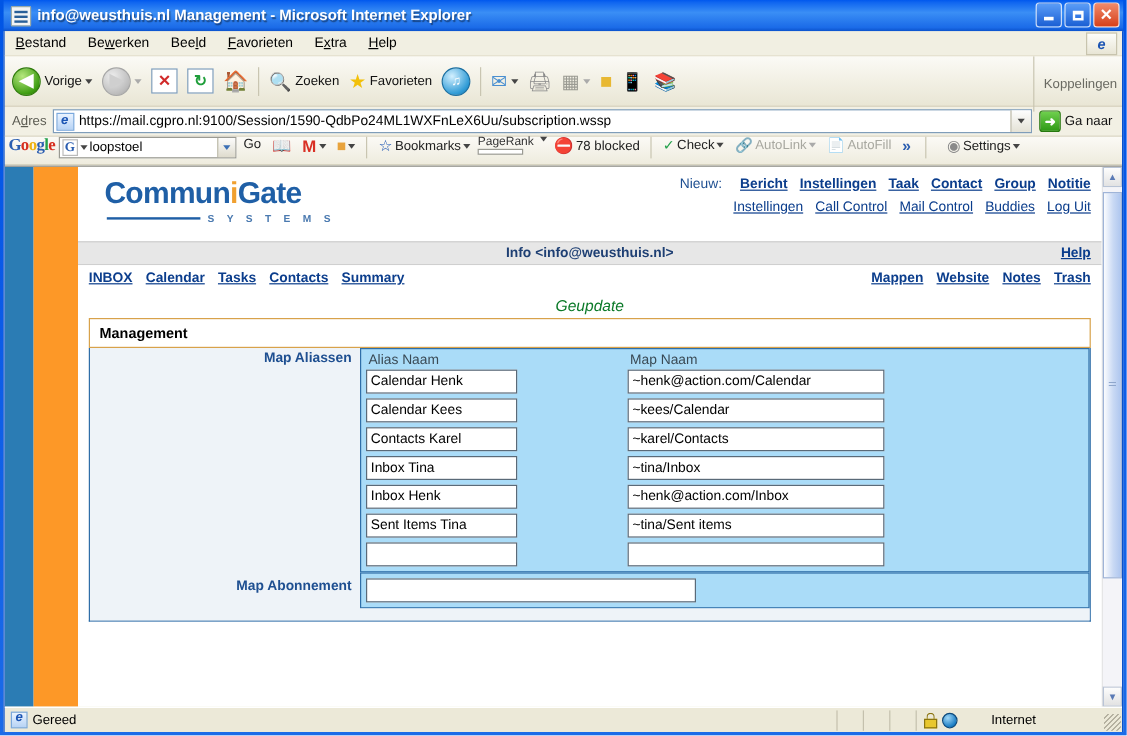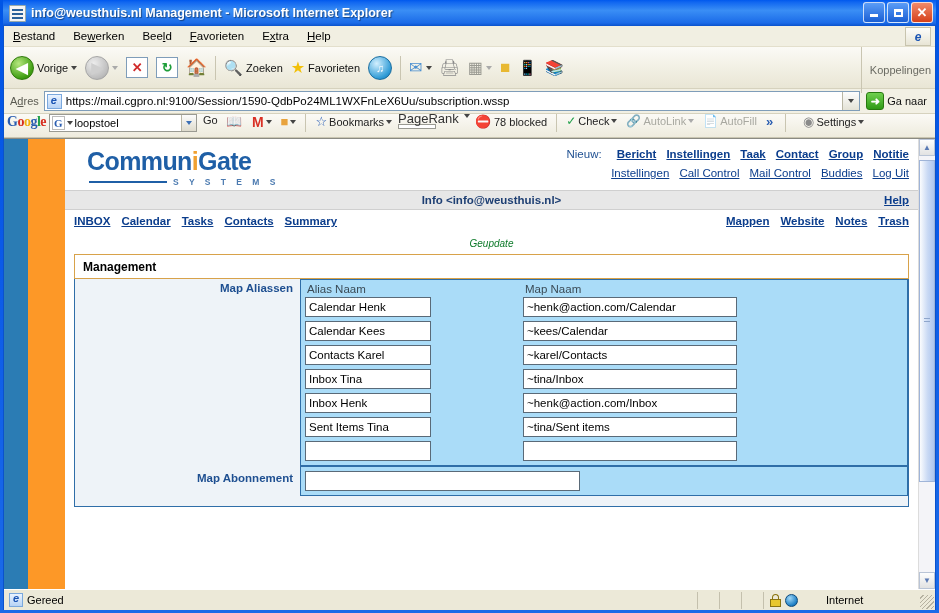--- a/index.html
+++ b/index.html
@@ -150,21 +150,21 @@
   #gsearch .gic{ color:#2a5db0;font-weight:bold;font-size:11px;font-family:"Liberation Serif",serif;border:1px solid #bbb;padding:0 1px;line-height:12px;}
   #gsearch .gq{ font-size:11px;color:#000; }
   #gsearch .gdd{
     position:absolute;right:0;top:0;width:15px;height:16px;
     background:linear-gradient(180deg,#fcfcfc,#dedbcd);border-left:1px solid #b9b6a4;
     display:flex;align-items:center;justify-content:center;
   }
   .gitem{ display:flex;align-items:center;gap:2px;font-size:11px;color:#222;padding:0 3px; }
   .gitem.dim{ color:#a8a8a0; }
   .gsep{ width:1px;height:18px;background:#c9c5b1;margin:0 3px; }
-  #pagerank{ font-size:13px;color:#333;text-align:center;line-height:9px; }
+  #pagerank{ font-size:10px;color:#333;text-align:center;line-height:9px; }
   #pagerank .bar{ width:38px;height:5px;border:1px solid #9a9a92;background:#fff;margin-top:1px; }
   .gstar{ color:#1b54b3;font-size:13px; }
 
   
   #viewport{
     flex:1;background:#fff;display:flex;position:relative;overflow:hidden;
     border-top:1px solid #8a8a82;
   }
   #stripe-blue{ width:24px;background:#2b7cb4;flex:none; }
   #stripe-orange{ width:37px;background:#fd9827;flex:none; }
@@ -185,21 +185,21 @@
     position:absolute;left:0;right:0;top:4px;height:322px;
     background:linear-gradient(90deg,#fbfcfe,#c9d9f4 55%,#aec6ef);
     border:1px solid #9fb4d8;
   }
   #sb-thumb .grip{
     position:absolute;left:4px;right:4px;top:50%;margin-top:-3px;height:6px;
     background:repeating-linear-gradient(180deg,#8fa6cc 0 1px,transparent 1px 3px);
   }
 
   
-  #cg-header{ height:51px;background:#fff;position:relative;padding-left:14px; }
+  #cg-header{ height:62px;background:#fff;position:relative;padding-left:14px; }
   #cg-logo{ position:absolute;left:22px;top:8px; }
   #cg-logo .word{ font-size:25px;font-weight:bold;color:#1f5fa6;letter-spacing:-.6px;font-family:"Liberation Sans",sans-serif; }
   #cg-logo .word .dot{ color:#f0a030; }
   #cg-logo .sub{ display:flex;align-items:center;gap:6px;margin-top:1px;margin-left:2px; }
   #cg-logo .rule{ width:78px;height:2px;background:#1f5fa6; }
   #cg-logo .sys{ font-size:8.5px;color:#4b7ab0;letter-spacing:4px;font-weight:bold; }
 
   #cg-links{ position:absolute;right:9px;top:6px;text-align:right;line-height:19px; }
   #cg-links .row1 .nieuw{ color:#1e4f91;font-size:11.5px;margin-right:5px; }
   #cg-links a{ color:#0b3d8c;font-size:11.5px;margin-left:7px; }
@@ -211,21 +211,21 @@
   }
   #cg-infobar .who{ color:#1e3f73;font-weight:bold;font-size:11.5px; }
   #cg-infobar .help{ position:absolute;right:9px;color:#0b3d8c;text-decoration:underline;font-weight:bold;font-size:11.5px; }
 
   #cg-nav{ height:22px;display:flex;align-items:center;position:relative;padding:0 9px;background:#fff; }
   #cg-nav a{ color:#0b3d8c;text-decoration:underline;font-weight:bold;font-size:11.5px;margin-right:11px; }
   #cg-nav .right{ position:absolute;right:9px;top:0;height:22px;display:flex;align-items:center; }
   #cg-nav .right a{ margin-right:0;margin-left:11px; }
 
   #cg-status{ height:22px;display:flex;align-items:center;justify-content:center;background:#fff; }
-  #cg-status .msg{ color:#0c7a29;font-style:italic;font-size:10px; }
+  #cg-status .msg{ color:#0c7a29;font-style:italic;font-size:13px; }
 
   #panel-wrap{ padding:0 9px; }
   #panel-title{
     border:1px solid #d8a24a;background:#fff;height:25px;
     display:flex;align-items:center;padding-left:8px;
     color:#000;font-weight:bold;font-size:12px;
   }
   #panel-body{
     border:1px solid #2f6ea8;border-top:none;background:#eef3f8;
     display:flex;flex-direction:column;

